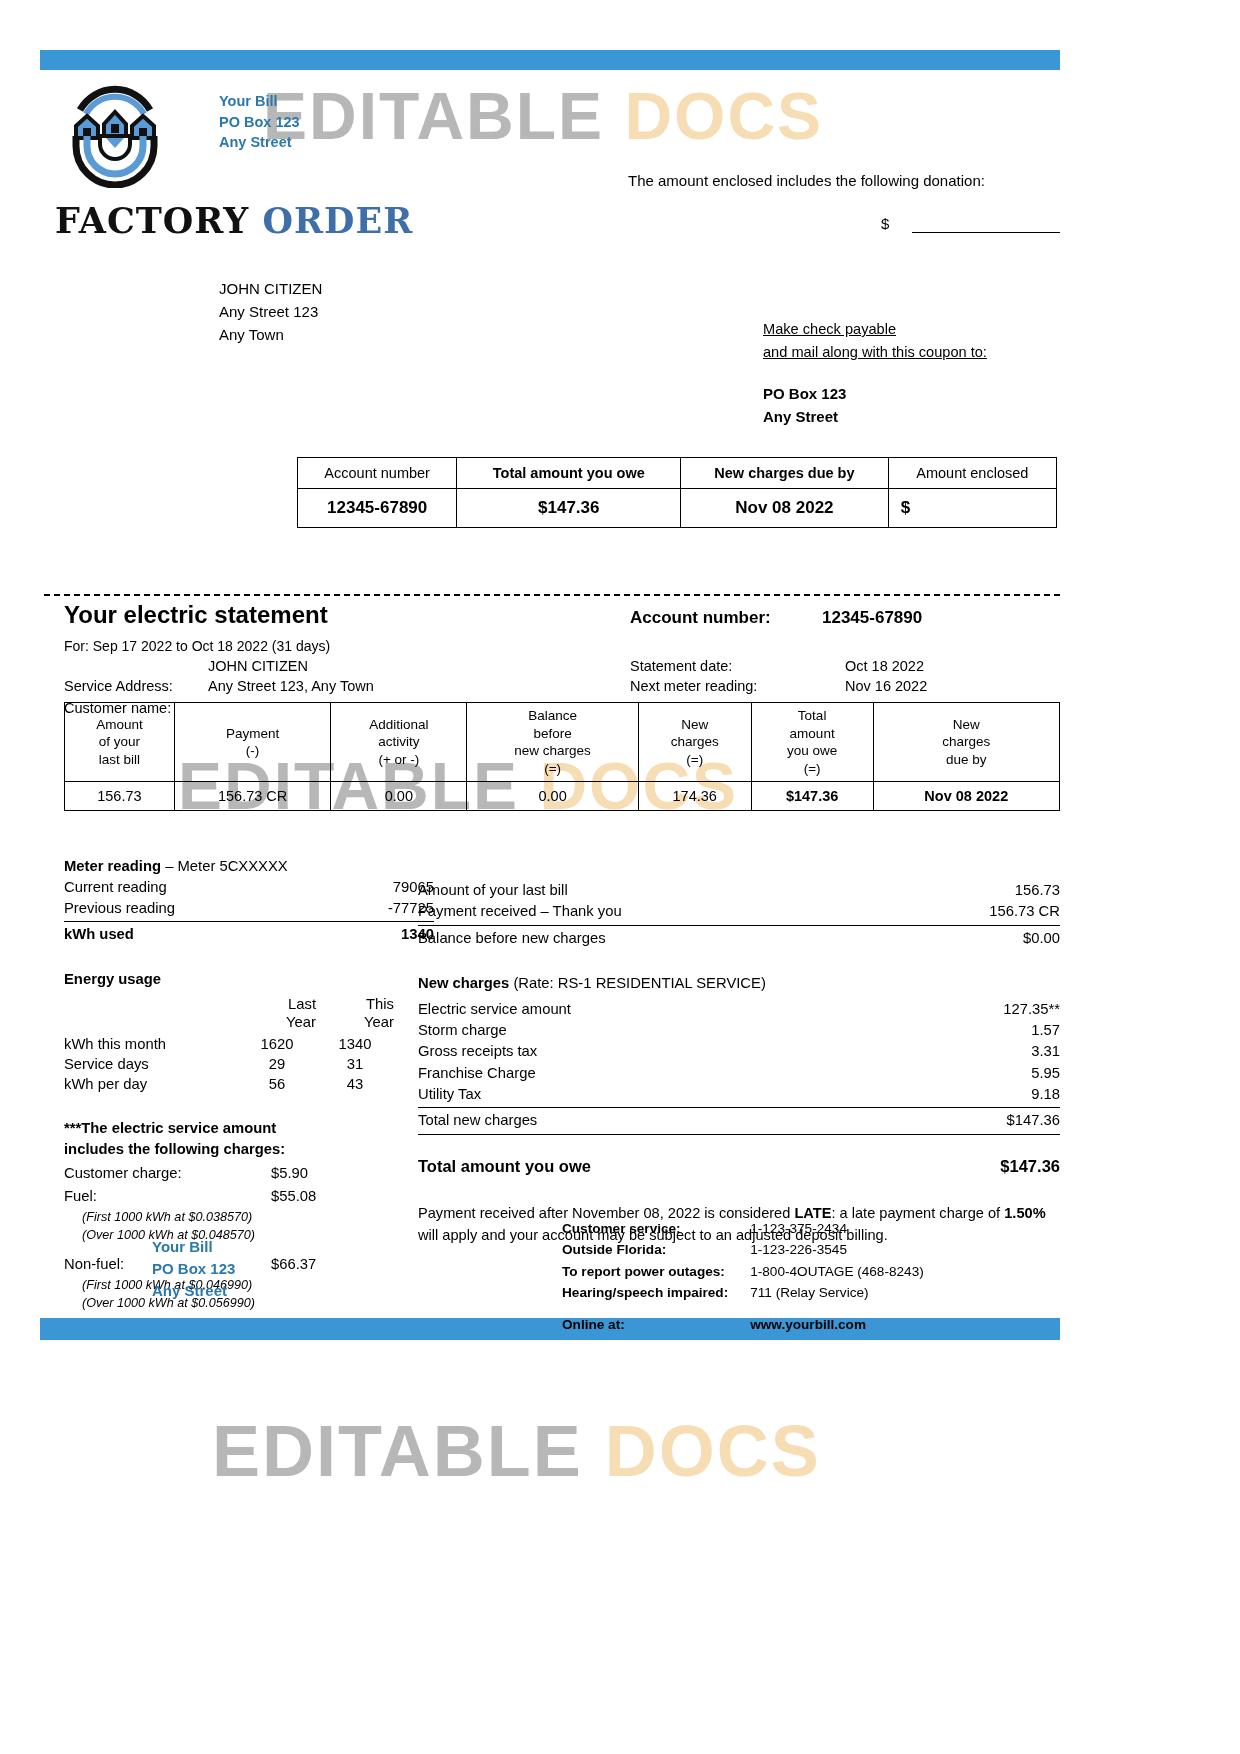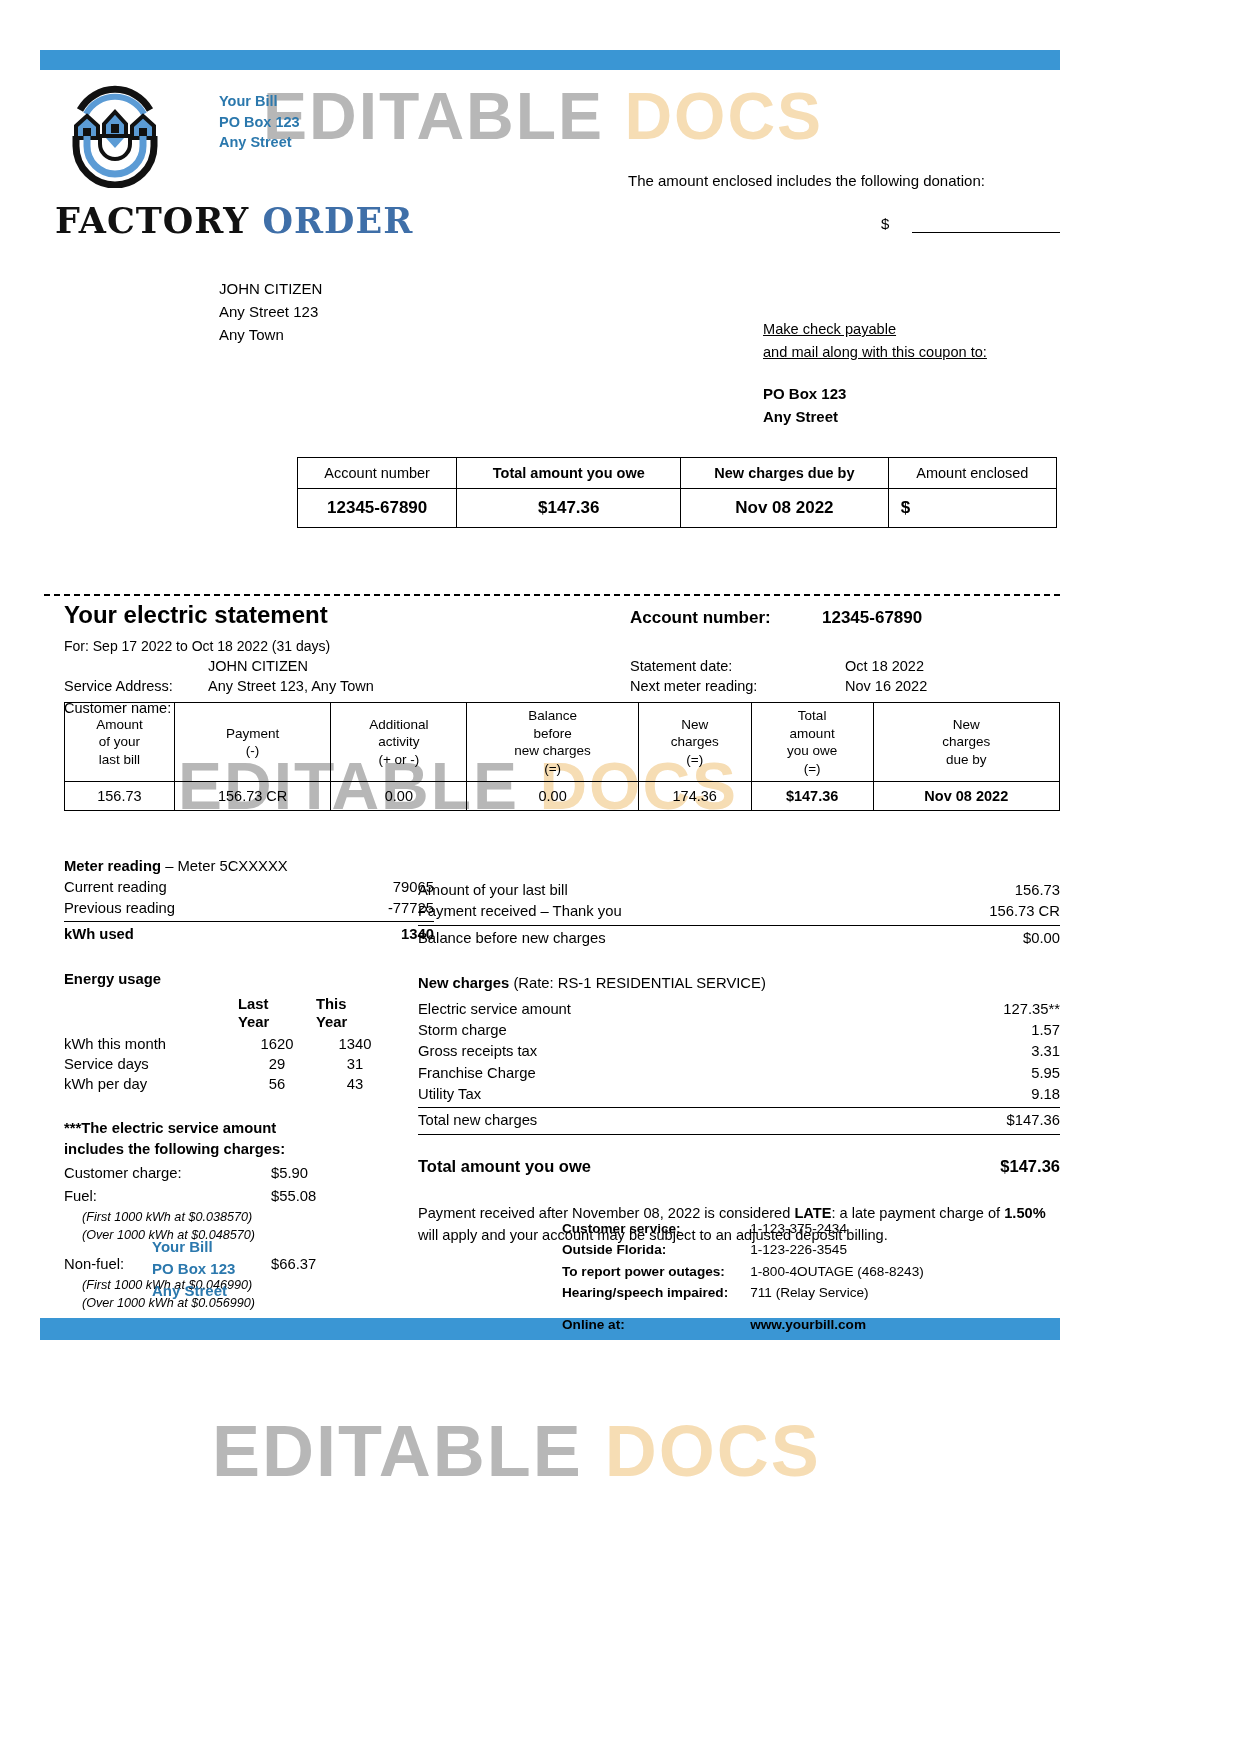--- a/index.html
+++ b/index.html
@@ -96,21 +96,21 @@
   .lrow .v { text-align:right; min-width:86px; }
   .lrow.total { font-weight:bold; }
   .rule { border-top:1.3px solid #000; margin:2px 0 2px 0; }
 
   
   .eu { margin-top:26px; }
   .eu-h { font-size:14.8px; font-weight:bold; margin-bottom:6px; }
   .eutab { width:330px; border-collapse:collapse; font-size:14.8px; }
   .eutab td { padding:2px 0; }
   .eutab td.c { text-align:center; width:78px; }
-  .eutab td.hh { text-align:left; font-weight:bold; width:78px; line-height:1.25; }
+  .eutab td.hh { text-align:right; font-weight:normal; width:78px; line-height:1.25; }
 
   .note-block { margin-top:24px; font-size:14.8px; line-height:1.45; }
   .note-block .bold { font-weight:bold; }
   .charge-row { display:flex; margin-top:2px;gap:39px; }
   .charge-row .k { width:168px; }
   .charge-row .v { }
   .sub-italic { font-style:italic; font-size:12.6px; margin-left:18px; line-height:1.45; }
 
   
   .rrow { display:flex; font-size:14.8px; line-height:1.44; }

